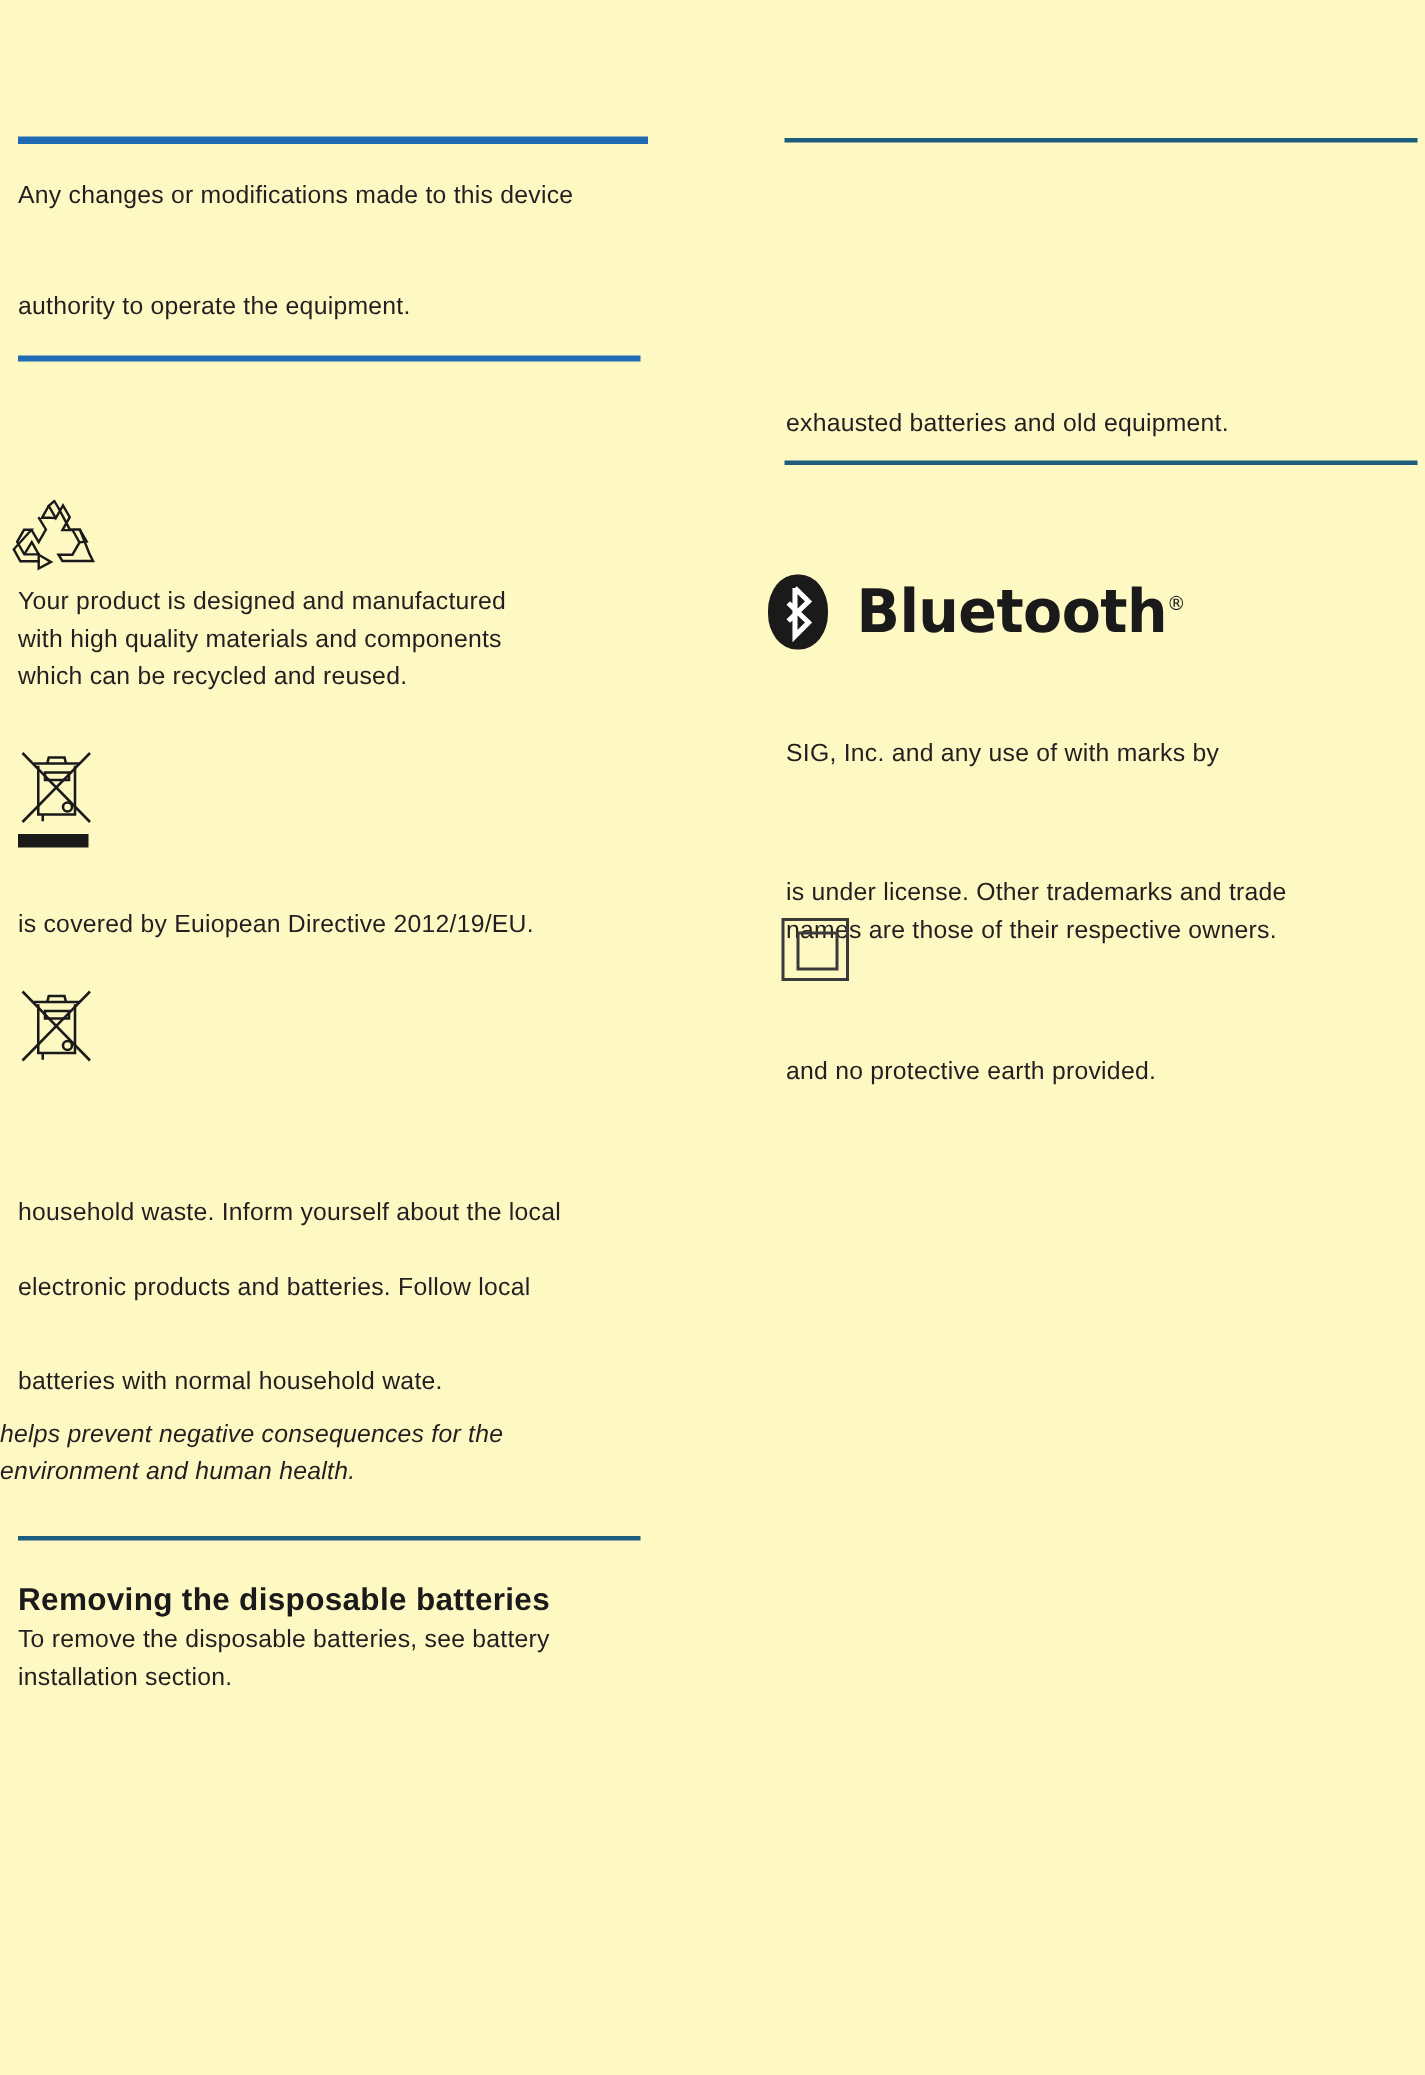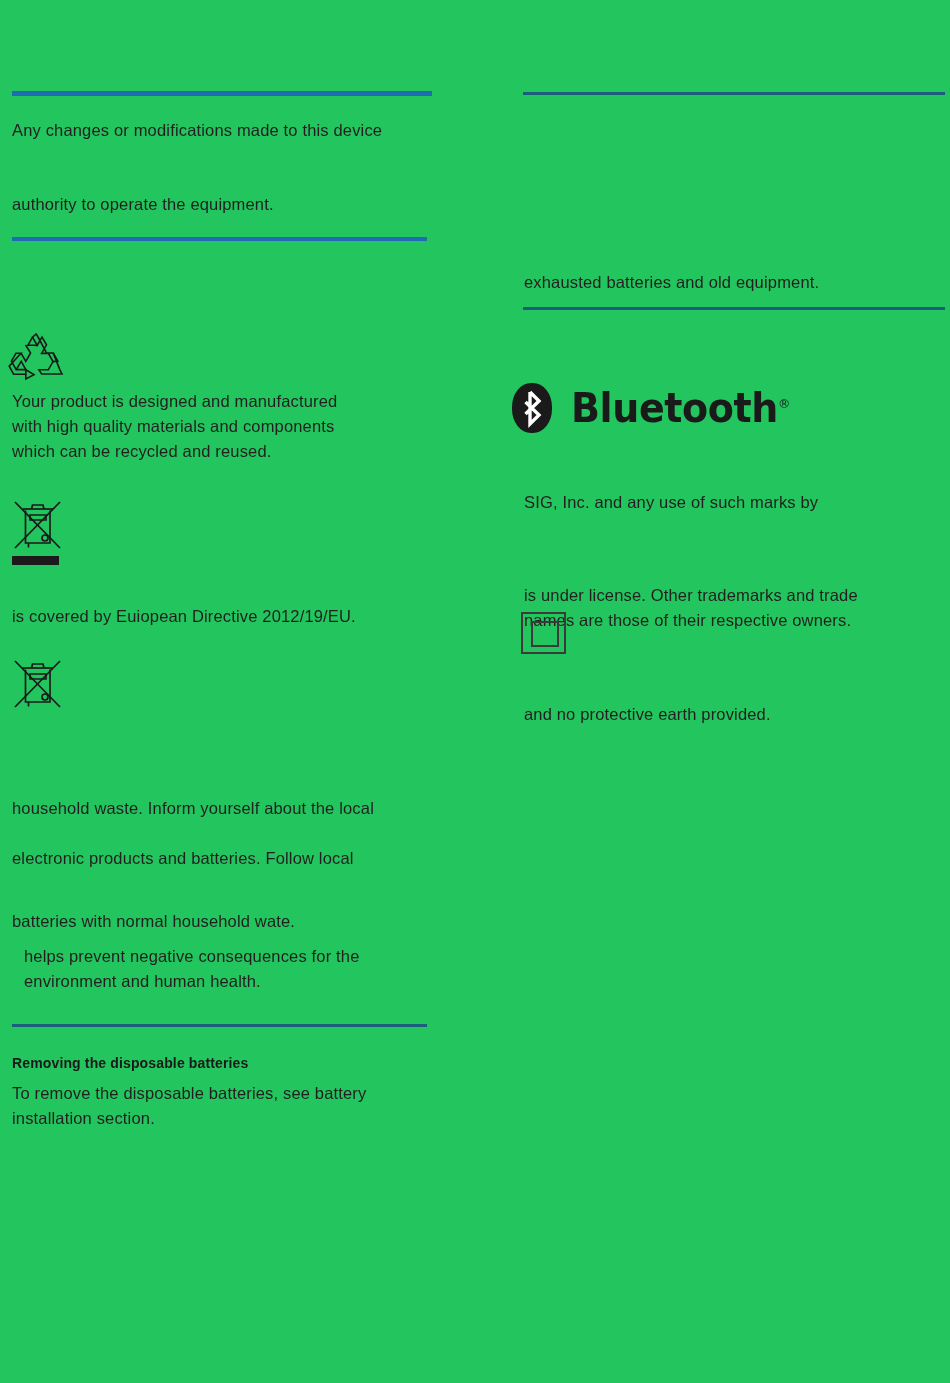--- a/index.html
+++ b/index.html
@@ -11,21 +11,21 @@
     width: 950px;
     height: 1383px;
     position: relative;
     font-family: "Liberation Sans", sans-serif;
     color: #1a1a1a;
     overflow: hidden;
   }
   .page {
     position: absolute;
     inset: 0;
-    background: #22c55e;
+    background: #fef9c3;
   }
   .col {
     position: absolute;
     top: 0;
   }
   .col-left  { left: 0;   width: 470px; height: 1383px; }
   .col-right { left: 470px; width: 480px; height: 1383px; }
 
   
   .rule {
@@ -40,21 +40,21 @@
   .txt {
     position: absolute;
     font-size: 16.5px;
     line-height: 25px;
     color: #231f20;
     letter-spacing: 0.01em;
     white-space: pre-line;
   }
   .heading {
     position: absolute;
-    font-size: 14px;
+    font-size: 21px;
     font-weight: bold;
     color: #1a1a1a;
     letter-spacing: 0.01em;
   }
 
   
   .icon {
     position: absolute;
     display: block;
   }
@@ -173,21 +173,21 @@
         <path d="M48.0 4.0 L3.0 50.0"></path>
       </g>
     </svg>
 
     <div class="txt" style="left:12px; top:846px; width:445px;">electronic products and batteries. Follow local</div>
 
     <div class="txt" style="left:12px; top:796px; width:445px;">household waste. Inform yourself about the local</div>
 
     <div class="txt" style="left:12px; top:895px; width:445px;margin-top:14px;">batteries with normal household wate.</div>
 
-    <div class="txt" style="left:24px; top:944px; width:445px;">helps prevent negative consequences for the
+    <div class="txt" style="left:0; top:944px; width:445px;font-style:italic;">helps prevent negative consequences for the
 environment and human health.</div>
 
     <hr class="rule rule-teal" style="left:12px; top:1024px; width:415px; height:3px;">
 
     <div class="heading" style="left:12px; top:1055px; width:440px;">Removing the disposable batteries</div>
 
     <div class="txt" style="left:12px; top:1081px; width:440px;">To remove the disposable batteries, see battery
 installation section.</div>
   </div>
 
@@ -203,21 +203,21 @@
     <div class="bt-lockup" style="left:42px; top:383px;">
       <div class="bt-badge">
         <svg width="40" height="50" viewBox="0 0 40 50">
           <path d="M18.0 9.0 L18.0 41.0 L27.0 32.0 L13.5 19.0
                    M18.0 9.0 L27.0 18.0 L13.5 31.0" fill="none" stroke="#ffffff" stroke-width="3.4" stroke-linejoin="miter" stroke-linecap="butt"></path>
         </svg>
       </div>
       <div class="bt-word"><span>Bluetooth</span><span class="bt-reg">®</span></div>
     </div>
 
-    <div class="txt" style="left:54px; top:490px; width:425px;">SIG, Inc. and any use of such marks by</div>
+    <div class="txt" style="left:54px; top:490px; width:425px;">SIG, Inc. and any use of with marks by</div>
 
     <div class="txt" style="left:54px; top:540px; width:425px;margin-top:43px;">is under license. Other trademarks and trade
 names are those of their respective owners.</div>
 
     <div class="classii-outer" style="left:51px; top:612px; width:45px; height:42px;">
       <div class="classii-inner" style="left:8px; top:7px; width:28px; height:26px;"></div>
     </div>
 
     <div class="txt" style="left:54px; top:702px; width:425px;">and no protective earth provided.</div>
   </div>

